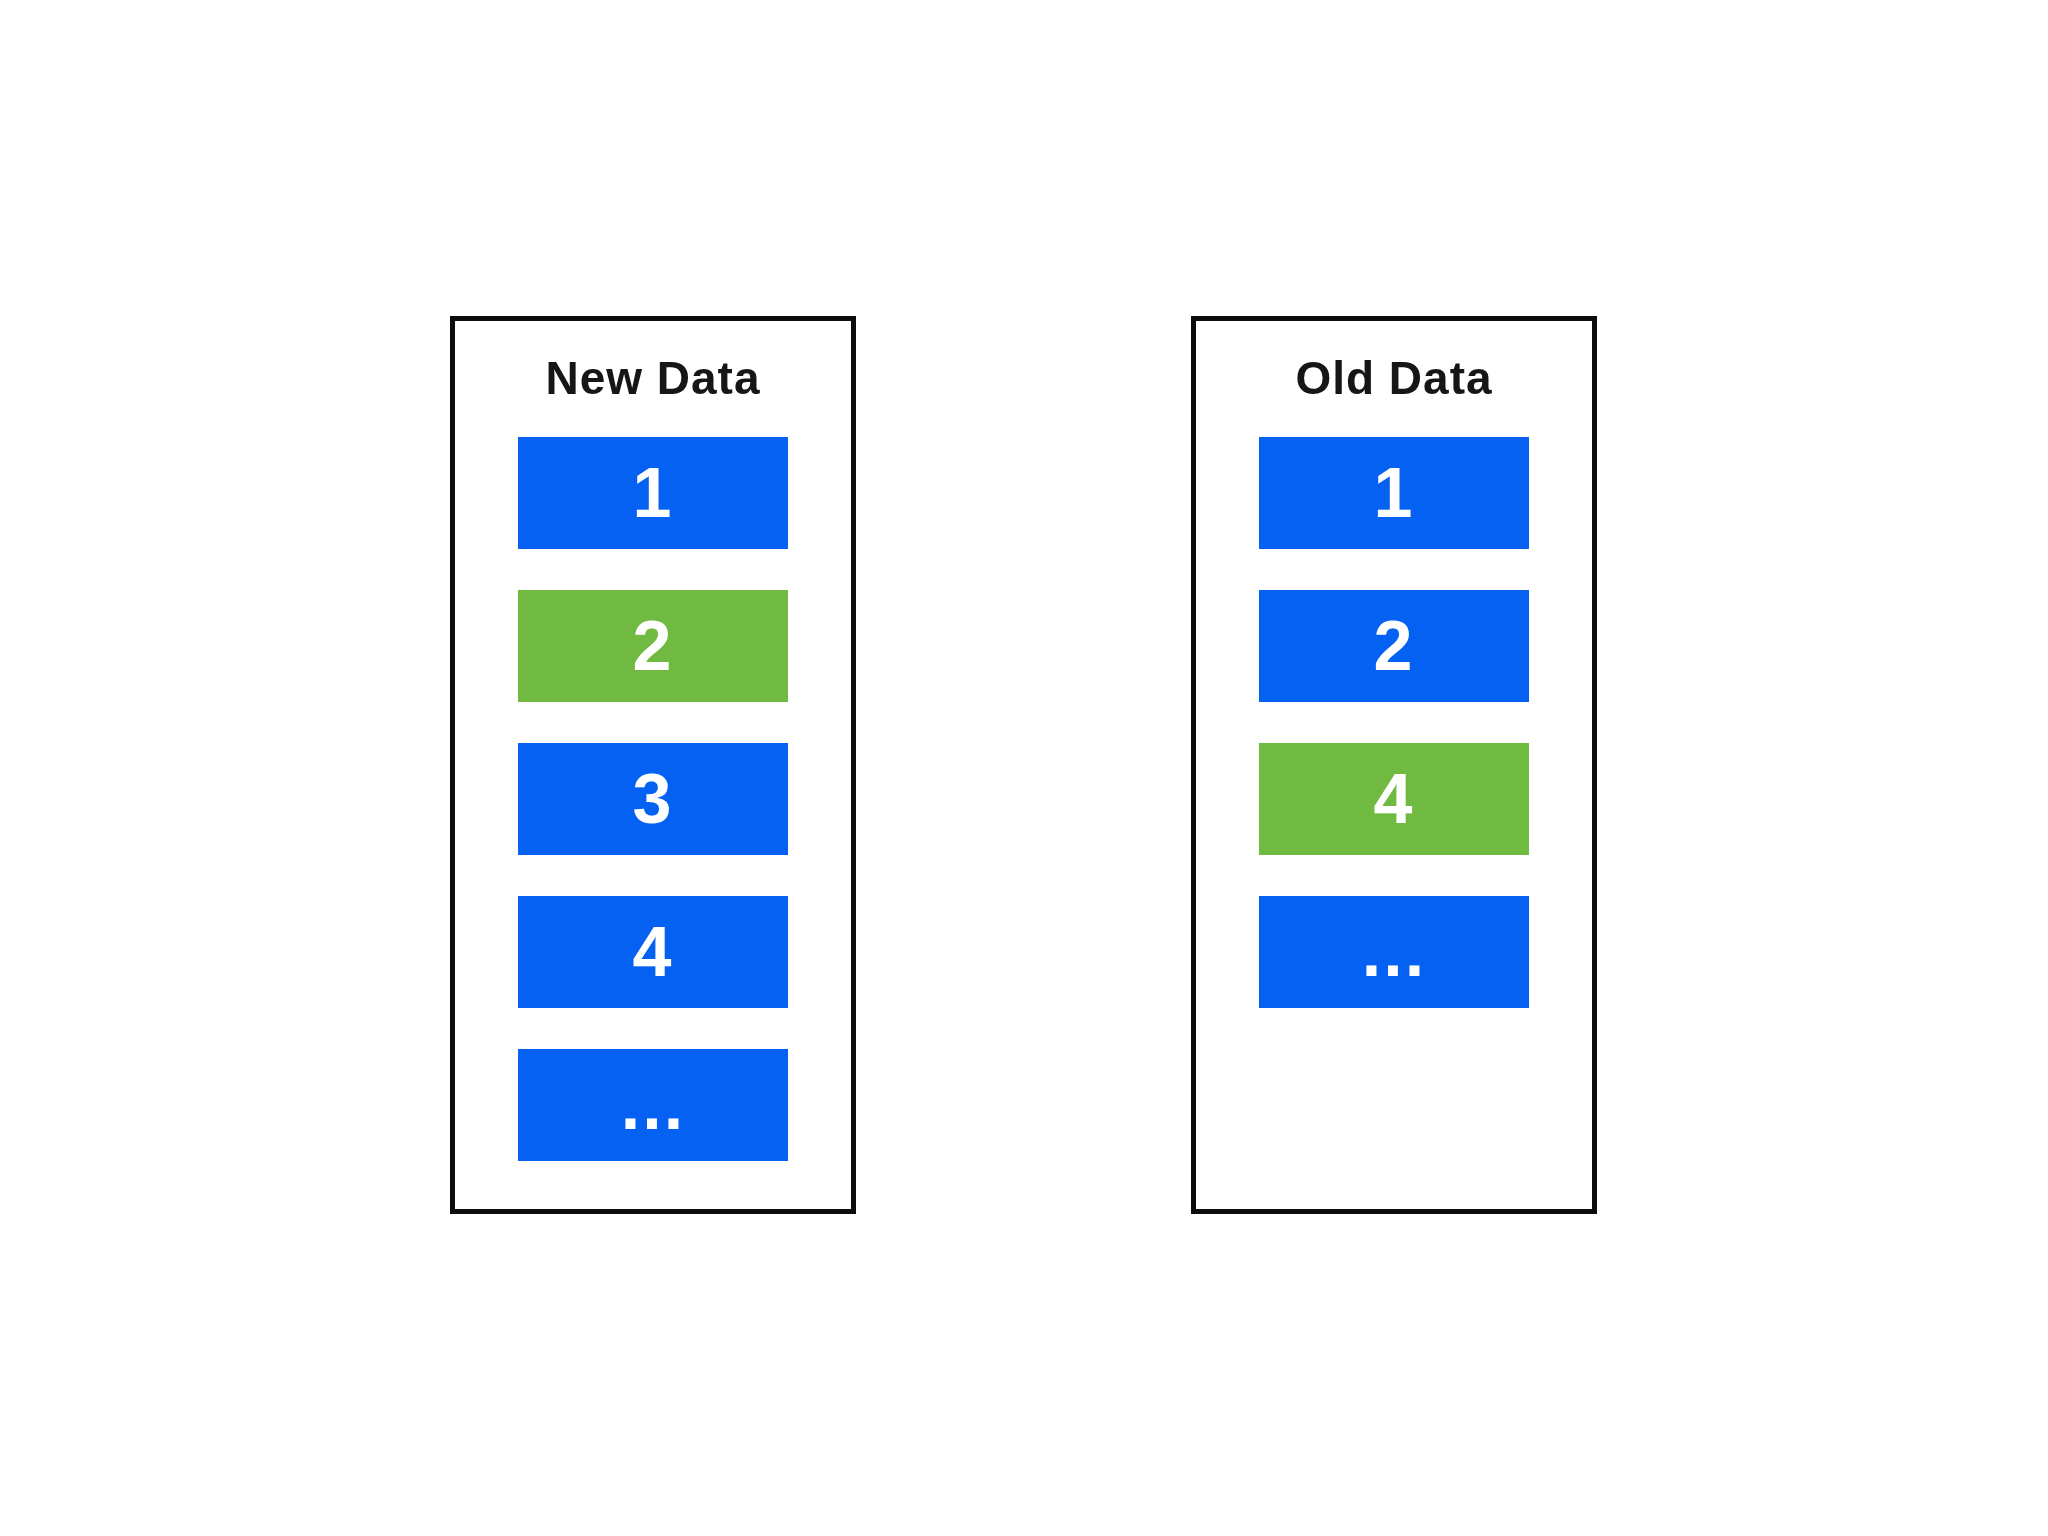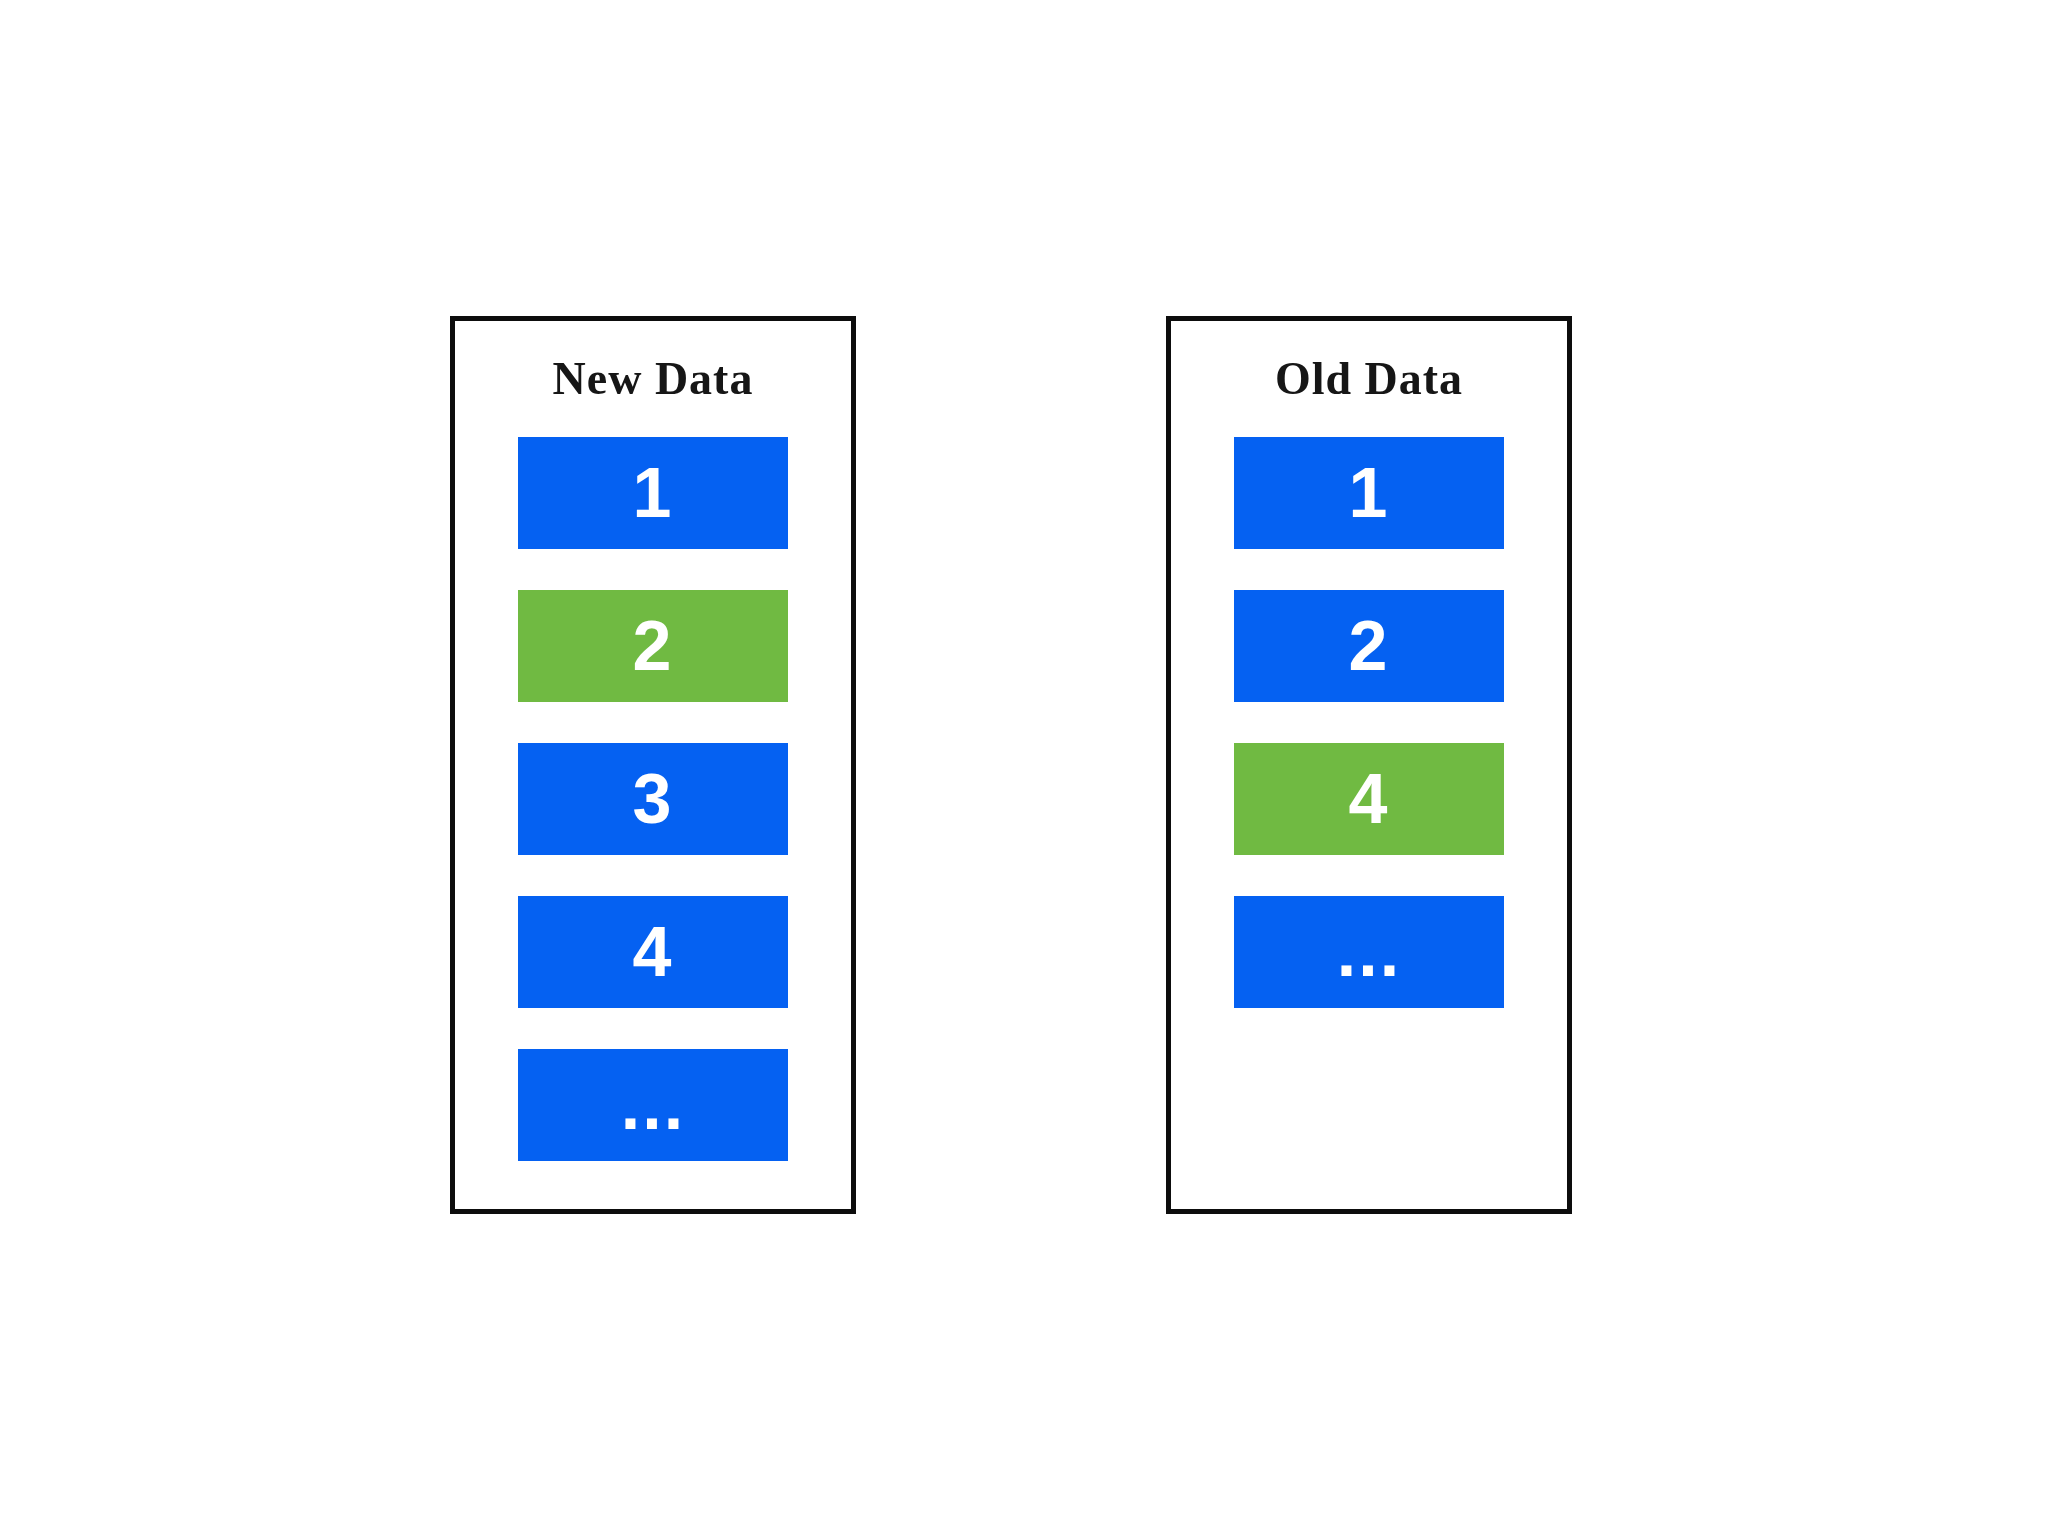--- a/index.html
+++ b/index.html
@@ -17,33 +17,32 @@
   .panel {
     position: absolute;
     top: 316px;
     width: 406px;
     height: 898px;
     background: #ffffff;
     border: 5px solid #0d0d0d;
     box-sizing: border-box;
   }
   .panel--left  { left: 450px; }
-  .panel--right { left: 1166px; }
+  .panel--right { left: 1191px; }
   .panel-title {
     position: absolute;
     top: 30px;
     left: 0;
     right: 0;
     text-align: center;
     font-size: 46px;
     font-weight: 700;
     letter-spacing: 1px;
     color: #161616;
     line-height: 1.2;
-    font-family: Liberation Serif, serif;
   }
   .blocks {
     position: absolute;
     top: 116px;
     left: 0;
     right: 0;
     display: flex;
     flex-direction: column;
     align-items: center;
     gap: 41px;

